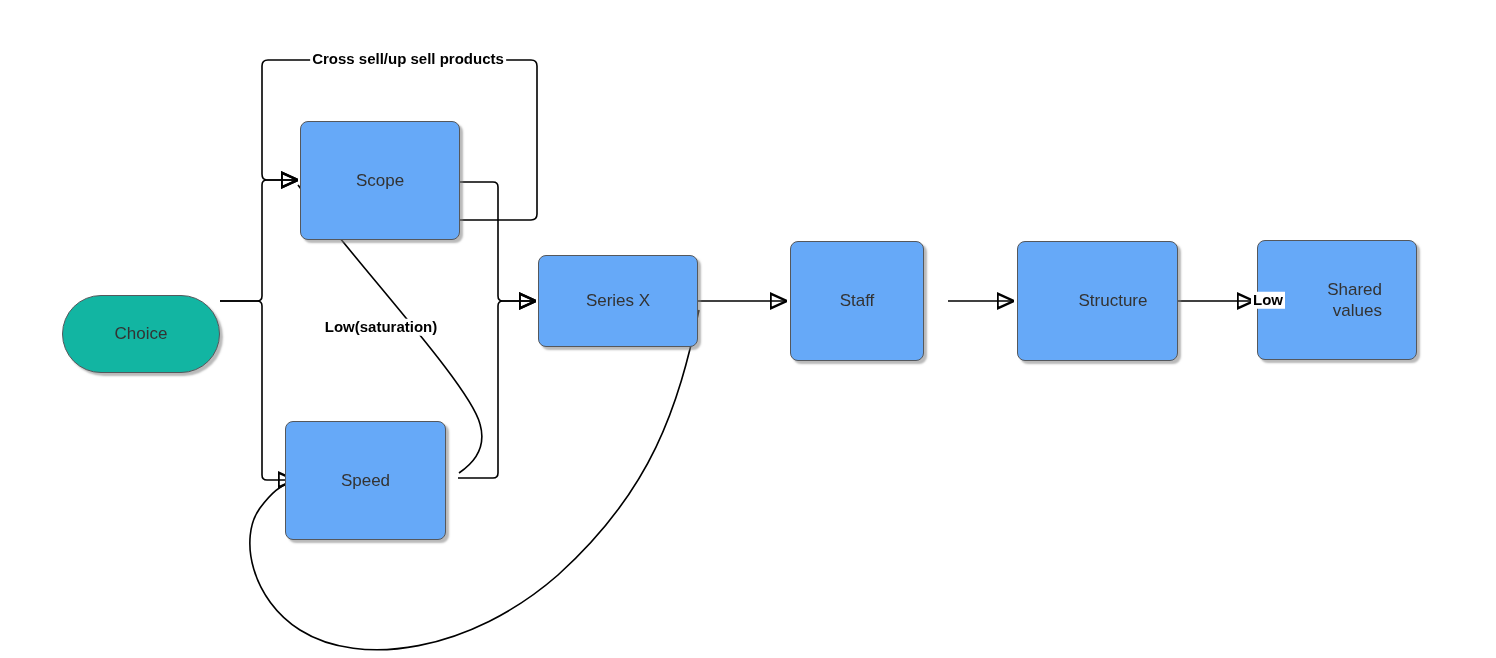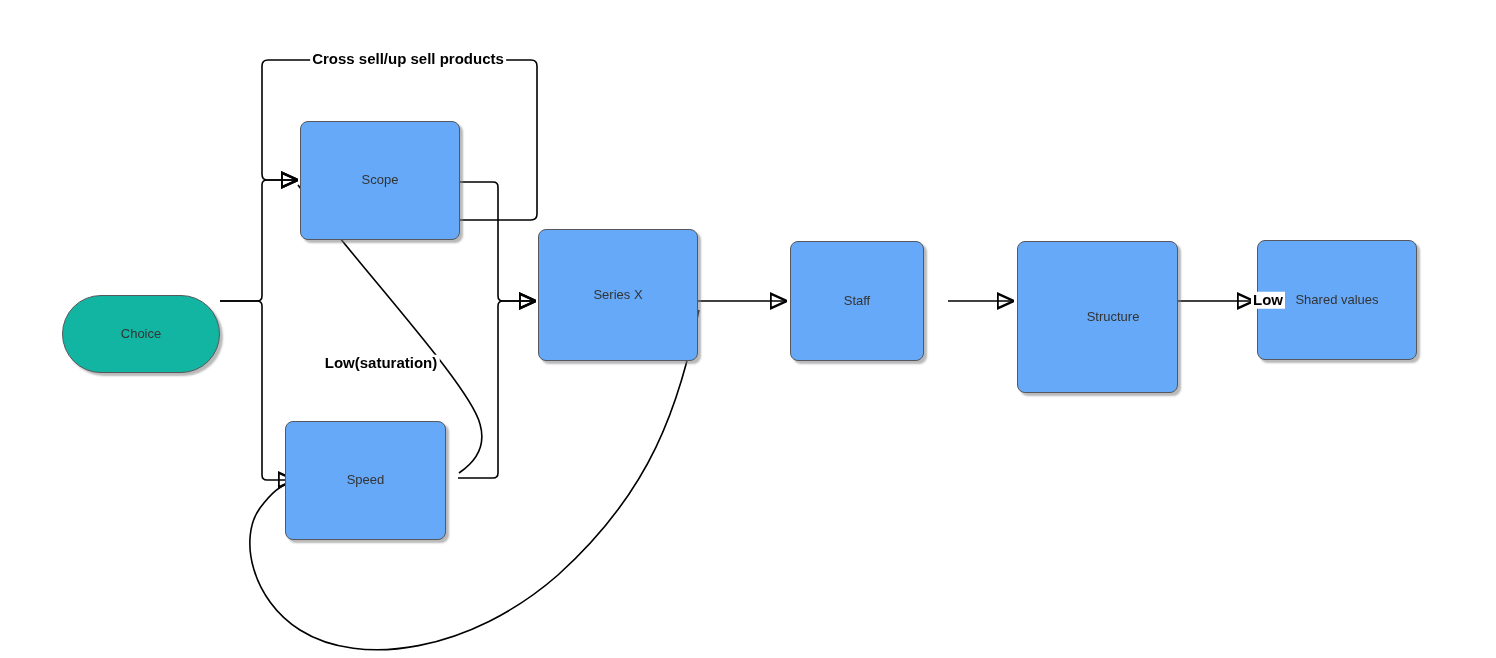--- a/index.html
+++ b/index.html
@@ -26,21 +26,21 @@
     stroke: var(--edge-color, #000000);
     stroke-width: 1.6;
   }
   .node {
     position: absolute;
     box-sizing: border-box;
     display: flex;
     align-items: center;
     justify-content: center;
     text-align: right;
-    font-size: 13px;
+    font-size: 17px;
     color: var(--label-color, #333333);
     border: 1.6px solid var(--node-stroke, #55585c);
     box-shadow: 3px 3px 2px rgba(128,128,128,0.55);
   }
   .node.process {
     background: var(--node-fill, #66a9f8);
     border-radius: 8px;
   }
   .node.terminal {
     background: var(--terminal-fill, #12b5a2);
@@ -101,35 +101,35 @@
   </div>
 
   <div class="node process" style="left:300px; top:121px; width:160px; height:119px;">
     <span class="node-label">Scope</span>
   </div>
 
   <div class="node process" style="left:285px; top:421px; width:161px; height:119px;">
     <span class="node-label">Speed</span>
   </div>
 
-  <div class="node process" style="left:538px; top:229px; width:160px; height:132px;">
+  <div class="node process" style="left:538px; top:255px; width:160px; height:92px;">
     <span class="node-label">Series X</span>
   </div>
 
   <div class="node process" style="left:790px; top:241px; width:134px; height:120px;">
     <span class="node-label">Staff</span>
   </div>
 
-  <div class="node process" style="left:1017px; top:241px; width:161px; height:152px;padding-left:31px;">
+  <div class="node process" style="left:1017px; top:241px; width:161px; height:120px;padding-left:31px;">
     <span class="node-label">Structure</span>
   </div>
 
   <div class="node process" style="left:1257px; top:240px; width:160px; height:120px;">
     <span class="node-label" style="max-width:90px;">Shared values</span>
   </div>
 
   <div class="edge-label" style="left:408px; top:59px;">Cross sell/up sell products</div>
 
-  <div class="edge-label" style="left:381px; top:327px;margin-top:36px;">Low(saturation)</div>
+  <div class="edge-label" style="left:381px; top:327px;">Low(saturation)</div>
 
   <div class="edge-label" style="left:1268px; top:300px;">Low</div>
 
 </div>
 
 </body></html>

